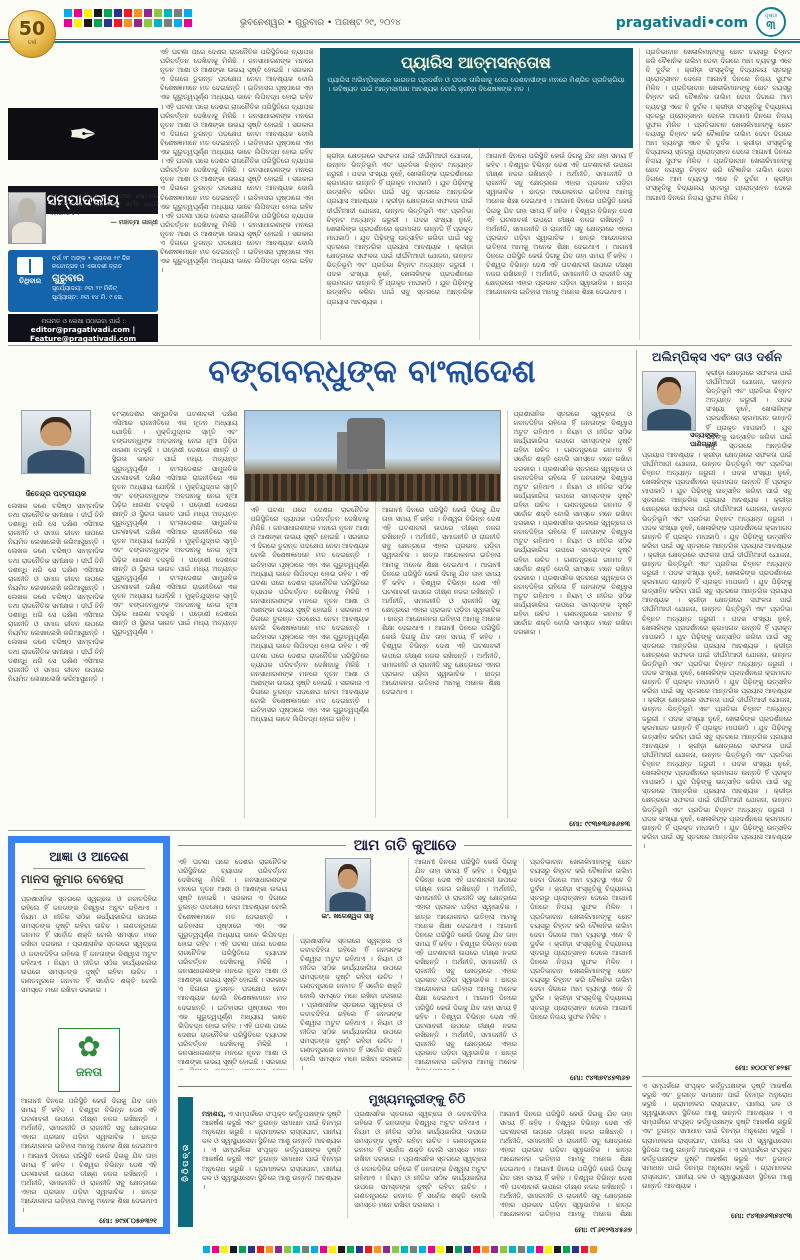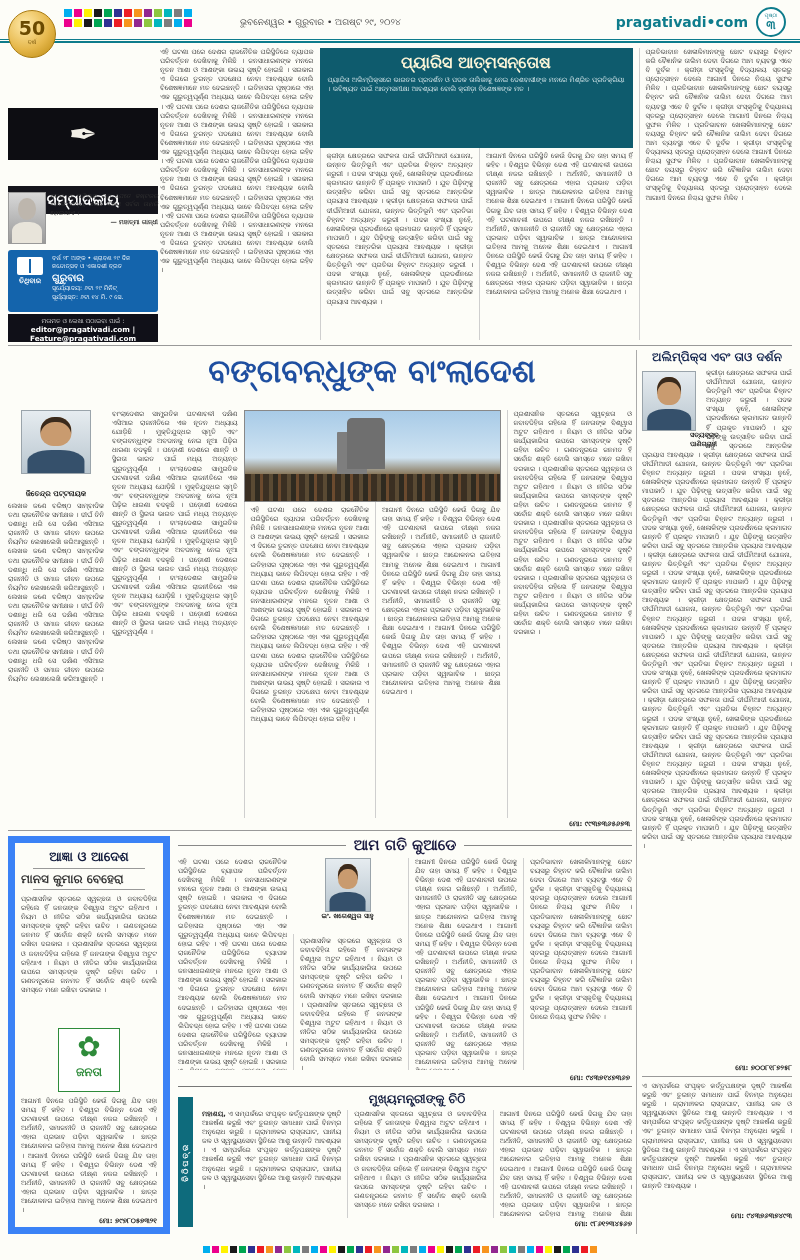--- a/index.html
+++ b/index.html
@@ -205,21 +205,21 @@
   <div style="margin-left:24px;height:140px;position:relative;">
     <div style="text-align:center;font-size:12px;font-weight:bold;color:#101a3c;margin-bottom:4px;">ମୁଖ୍ୟମନ୍ତ୍ରୀଙ୍କୁ ଚିଠି</div>
     <div style="display:grid;grid-template-columns:repeat(3,1fr);column-gap:6px;height:108px;">
       <div class="jt">
         <span style="font-weight:bold;">ମହାଶୟ,</span>
         <span>ଏ ସମ୍ପର୍କରେ ସଂପୃକ୍ତ କର୍ତ୍ତୃପକ୍ଷଙ୍କ ଦୃଷ୍ଟି ଆକର୍ଷଣ କରୁଛି ଏବଂ ତୁରନ୍ତ ସମାଧାନ ପାଇଁ ବିନମ୍ର ଅନୁରୋଧ କରୁଛି । ଗ୍ରାମାଞ୍ଚଳର ରାସ୍ତାଘାଟ, ପାନୀୟ ଜଳ ଓ ସ୍ୱାସ୍ଥ୍ୟସେବା ସ୍ଥିତିରେ ଆଶୁ ଉନ୍ନତି ଆବଶ୍ୟକ । ଏ ସମ୍ପର୍କରେ ସଂପୃକ୍ତ କର୍ତ୍ତୃପକ୍ଷଙ୍କ ଦୃଷ୍ଟି ଆକର୍ଷଣ କରୁଛି ଏବଂ ତୁରନ୍ତ ସମାଧାନ ପାଇଁ ବିନମ୍ର ଅନୁରୋଧ କରୁଛି । ଗ୍ରାମାଞ୍ଚଳର ରାସ୍ତାଘାଟ, ପାନୀୟ ଜଳ ଓ ସ୍ୱାସ୍ଥ୍ୟସେବା ସ୍ଥିତିରେ ଆଶୁ ଉନ୍ନତି ଆବଶ୍ୟକ । </span>
       </div>
       <div class="jt vr">ପ୍ରଶାସନିକ ସ୍ତରରେ ସ୍ୱଚ୍ଛତା ଓ ଜବାବଦିହିତା ରହିଲେ ହିଁ ଜନତାଙ୍କ ବିଶ୍ୱାସ ଅଟୁଟ ରହିଥାଏ । ନିୟମ ଓ ନୀତିର ସଠିକ କାର୍ଯ୍ୟକାରିତା ଉପରେ ସମସ୍ତଙ୍କ ଦୃଷ୍ଟି ରହିବା ଉଚିତ । ଗଣତନ୍ତ୍ରରେ ଜନମତ ହିଁ ସର୍ବୋଚ୍ଚ ଶକ୍ତି ବୋଲି ସମସ୍ତେ ମନେ ରଖିବା ଦରକାର । ପ୍ରଶାସନିକ ସ୍ତରରେ ସ୍ୱଚ୍ଛତା ଓ ଜବାବଦିହିତା ରହିଲେ ହିଁ ଜନତାଙ୍କ ବିଶ୍ୱାସ ଅଟୁଟ ରହିଥାଏ । ନିୟମ ଓ ନୀତିର ସଠିକ କାର୍ଯ୍ୟକାରିତା ଉପରେ ସମସ୍ତଙ୍କ ଦୃଷ୍ଟି ରହିବା ଉଚିତ । ଗଣତନ୍ତ୍ରରେ ଜନମତ ହିଁ ସର୍ବୋଚ୍ଚ ଶକ୍ତି ବୋଲି ସମସ୍ତେ ମନେ ରଖିବା ଦରକାର । </div>
       <div class="jt vr">ଆଗାମୀ ଦିନରେ ପରିସ୍ଥିତି କେଉଁ ଦିଗକୁ ଯିବ ତାହା ସମୟ ହିଁ କହିବ । ବିଶ୍ୱର ବିଭିନ୍ନ ଦେଶ ଏହି ଘଟଣାବଳୀ ଉପରେ ତୀକ୍ଷ୍ଣ ନଜର ରଖିଛନ୍ତି । ଅର୍ଥନୀତି, ସମାଜନୀତି ଓ ରାଜନୀତି ସବୁ କ୍ଷେତ୍ରରେ ଏହାର ପ୍ରଭାବ ପଡ଼ିବା ସ୍ୱାଭାବିକ । ଛାତ୍ର ଆନ୍ଦୋଳନର ଇତିହାସ ଆମକୁ ଅନେକ ଶିକ୍ଷା ଦେଇଥାଏ । ଆଗାମୀ ଦିନରେ ପରିସ୍ଥିତି କେଉଁ ଦିଗକୁ ଯିବ ତାହା ସମୟ ହିଁ କହିବ । ବିଶ୍ୱର ବିଭିନ୍ନ ଦେଶ ଏହି ଘଟଣାବଳୀ ଉପରେ ତୀକ୍ଷ୍ଣ ନଜର ରଖିଛନ୍ତି । ଅର୍ଥନୀତି, ସମାଜନୀତି ଓ ରାଜନୀତି ସବୁ କ୍ଷେତ୍ରରେ ଏହାର ପ୍ରଭାବ ପଡ଼ିବା ସ୍ୱାଭାବିକ । ଛାତ୍ର ଆନ୍ଦୋଳନର ଇତିହାସ ଆମକୁ ଅନେକ ଶିକ୍ଷା ଦେଇଥାଏ । </div>
     </div>
-    <div class="phone" style="margin-top:2px;">ମୋ: ୯୮୬୧୨୩୪୫୬୭</div>
+    <div class="phone" style="margin-top:8px;">ମୋ: ୯୮୬୧୨୩୪୫୬୭</div>
   </div>
 </div>
 
 <div class="abs" style="left:8px;top:1246px;width:784px;display:flex;justify-content:center;gap:2px;">
     <div class="sq-s" style="background: rgb(0, 174, 239);"></div>
     <div class="sq-s" style="background: rgb(236, 0, 140);"></div>
     <div class="sq-s" style="background: rgb(255, 242, 0);"></div>
     <div class="sq-s" style="background: rgb(26, 26, 26);"></div>
     <div class="sq-s" style="background: rgb(0, 166, 81);"></div>
     <div class="sq-s" style="background: rgb(46, 49, 146);"></div>

